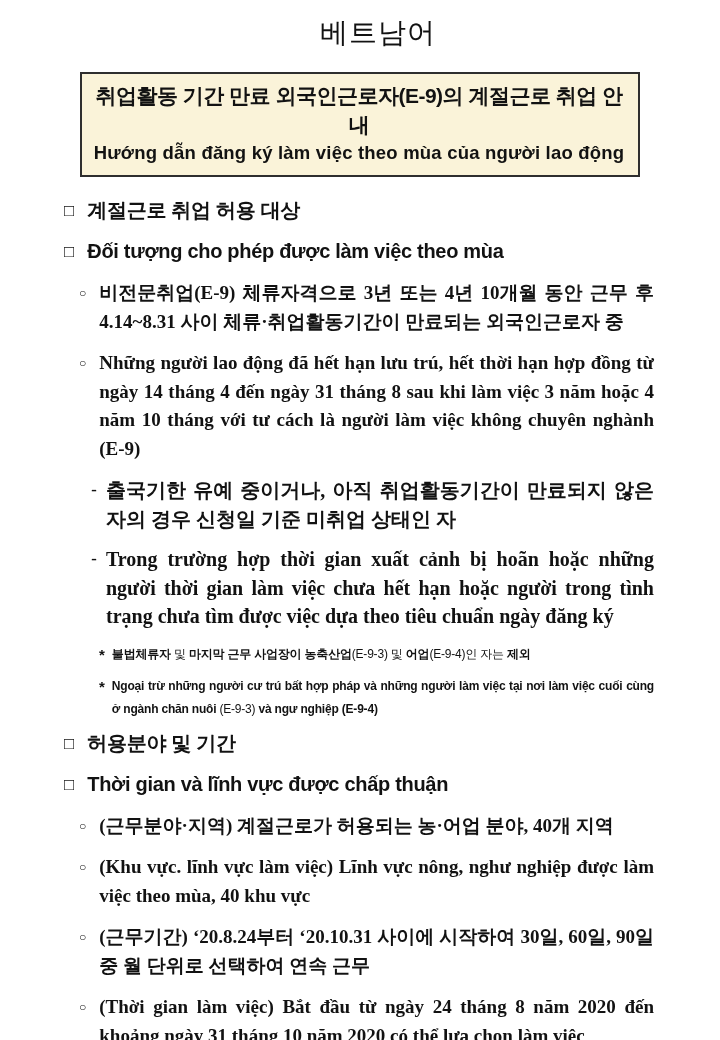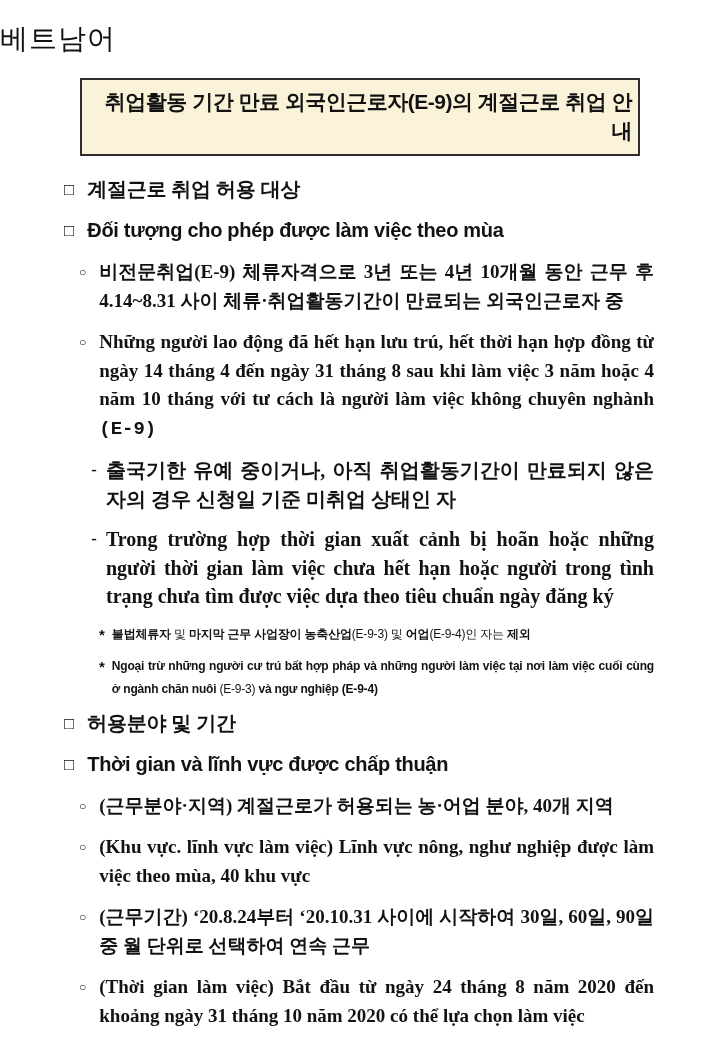--- a/index.html
+++ b/index.html
@@ -12,35 +12,36 @@
   body{
     width:720px;height:1040px;
     font-family:"Liberation Sans","DejaVu Sans",sans-serif;
     color:var(--ink);
     overflow:hidden;
   }
   .page{width:720px;height:1040px;background:#fff;position:relative;}
 
   
   .lang-title{
-    padding-top:20px;
-    text-align:left;
+    padding-top:14px;
+    text-align:center;
     font-size:28px;
     font-weight:400;
     letter-spacing:1px;
     font-family:"Liberation Sans","DejaVu Sans",sans-serif;
+    margin-left:36px;
   }
 
   
   .title-box{
     width:560px;
     margin:20px auto 0 auto;
     border:2px solid var(--box-border);
     background:var(--box-bg);
-    text-align:right;
+    text-align:center;
     padding:7px 6px 9px 4px;
   }
   .title-box .ko{
     font-size:21px;
     font-weight:700;
     line-height:29px;
     letter-spacing:-0.5px;
   }
   .title-box .vi{
     font-size:18.5px;
@@ -74,34 +75,35 @@
   .note{margin-left:35px;margin-bottom:9px;}
   .note .marker{font-size:15px;line-height:23px;margin-right:7px;font-weight:700;}
   .note .text{font-size:12px;line-height:23px;font-weight:700;letter-spacing:-0.2px;}
   .note .text .r{font-weight:400;}
 
   .f-serif .text{font-family:"Liberation Serif","DejaVu Serif",serif;}
   .f-sans  .text{font-family:"Liberation Sans","DejaVu Sans",sans-serif;}
 
   .b{font-weight:700;margin-top:32px;}
   .r{font-weight:700;}
-  .sans{font-family:Liberation Mono, monospace;}
+  .sans{font-family:Liberation Serif, serif;}
 
   
   .gap-before{margin-top:6px;}
 </style>
 </head>
 <body>
 
 <div class="page">
 
   <div class="lang-title">베트남어</div>
 
   <div class="title-box">
     <div class="ko">취업활동 기간 만료 외국인근로자(E-9)의 계절근로 취업 안내</div>
+    <div class="vi">Hướng dẫn đăng ký làm việc theo mùa của người lao động</div>
   </div>
 
   <div class="doc-body">
       <div class="block section f-sans">
         <span class="marker">□</span>
         <div class="text"><span class="b">계절근로 취업 허용 대상</span></div>
       </div>
       <div class="block section f-sans">
         <span class="marker">□</span>
         <div class="text"><span class="b">Đối tượng cho phép được làm việc theo mùa</span></div>

